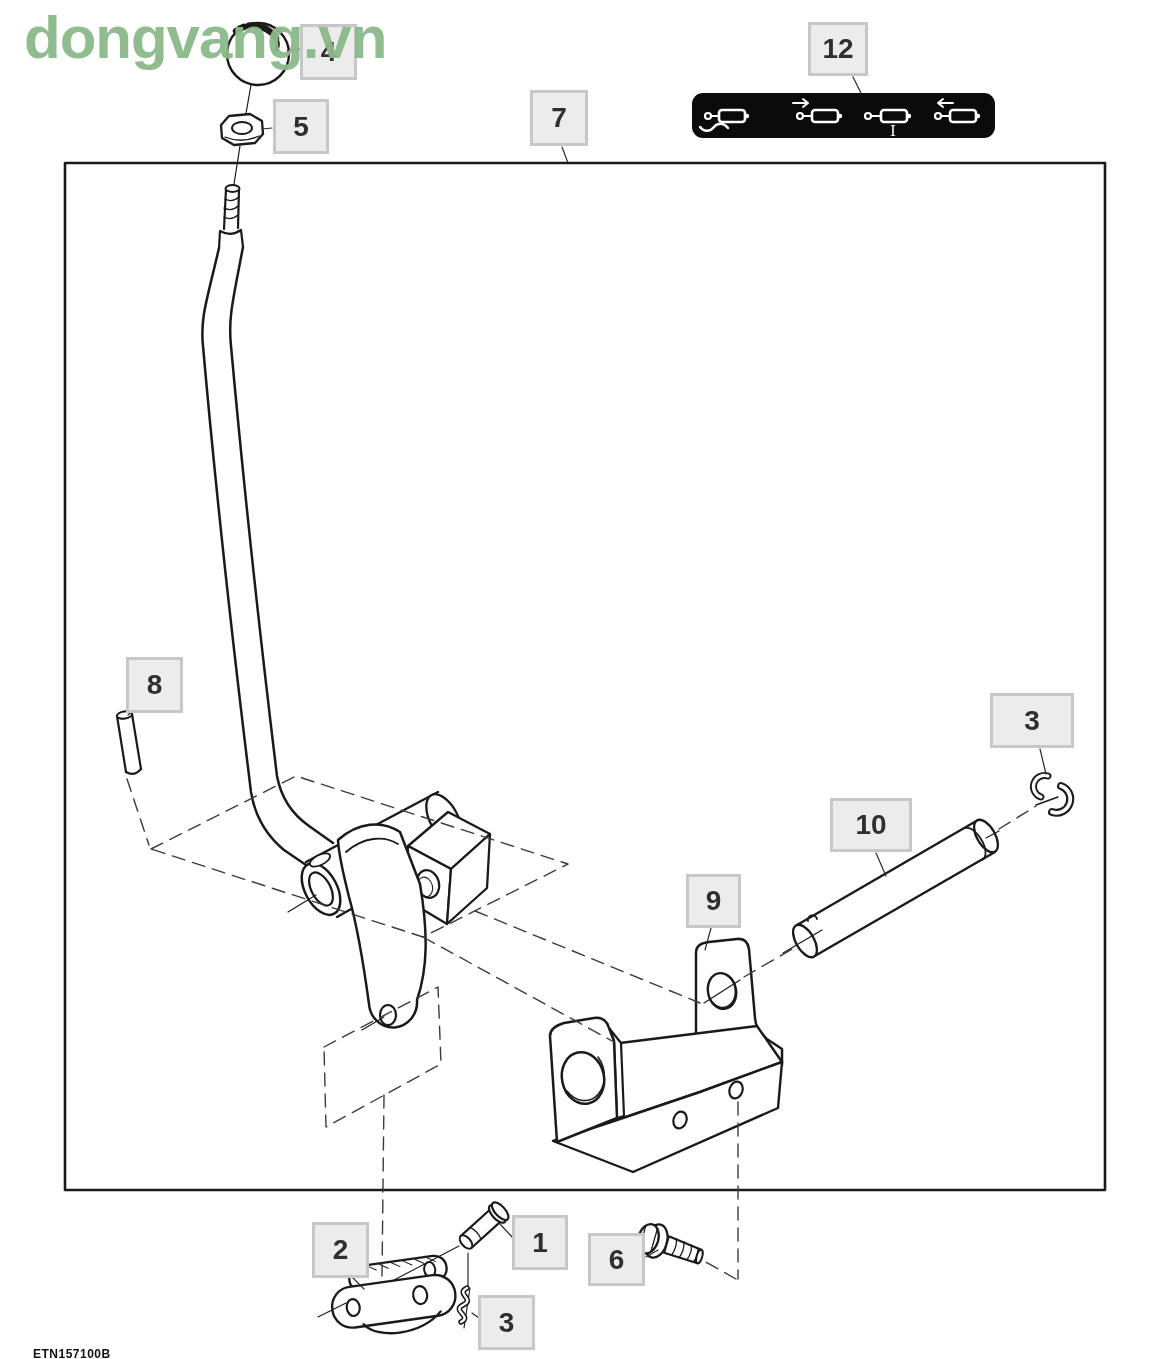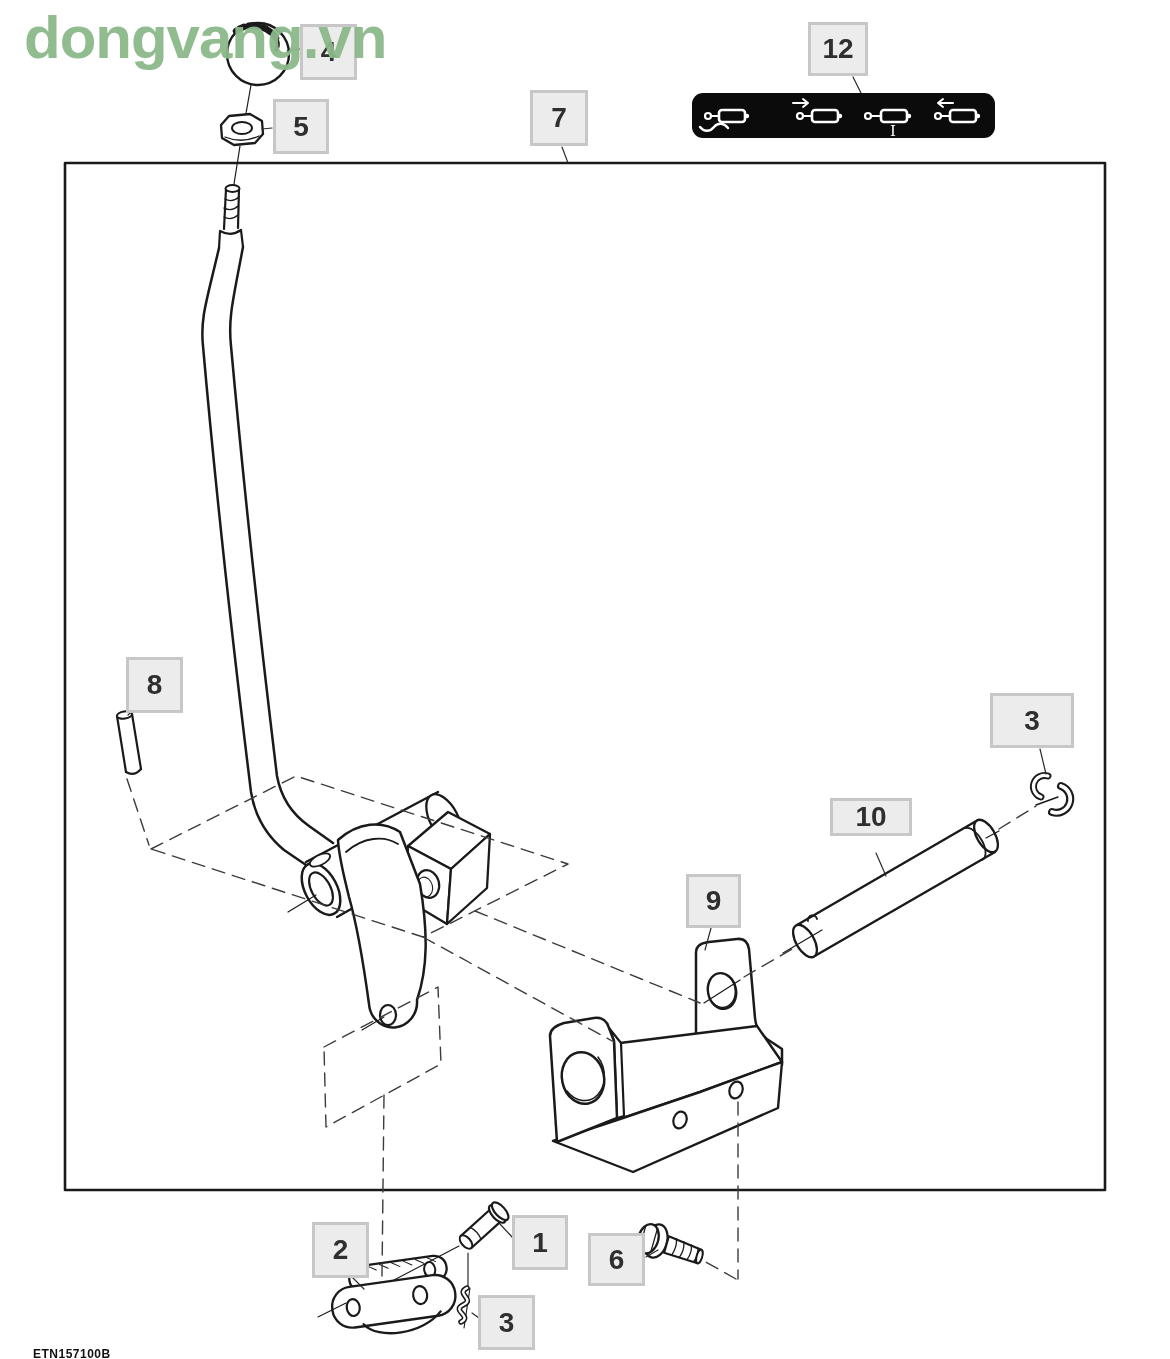--- a/index.html
+++ b/index.html
@@ -240,21 +240,21 @@
     </div>
 <div class="callout" style="left:530px;top:90px;width:58px;height:56px">
       <span>7</span>
     </div>
 <div class="callout" style="left:126px;top:657px;width:57px;height:56px">
       <span>8</span>
     </div>
 <div class="callout" style="left:686px;top:874px;width:55px;height:54px">
       <span>9</span>
     </div>
-<div class="callout" style="left:830px;top:798px;width:82px;height:38px">
+<div class="callout" style="left:830px;top:798px;width:82px;height:54px">
       <span>10</span>
     </div>
 <div class="callout" style="left:990px;top:693px;width:84px;height:55px">
       <span>3</span>
     </div>
 <div class="callout" style="left:808px;top:22px;width:60px;height:54px">
       <span>12</span>
     </div>
 
 <div id="watermark">dongvang.vn</div>

